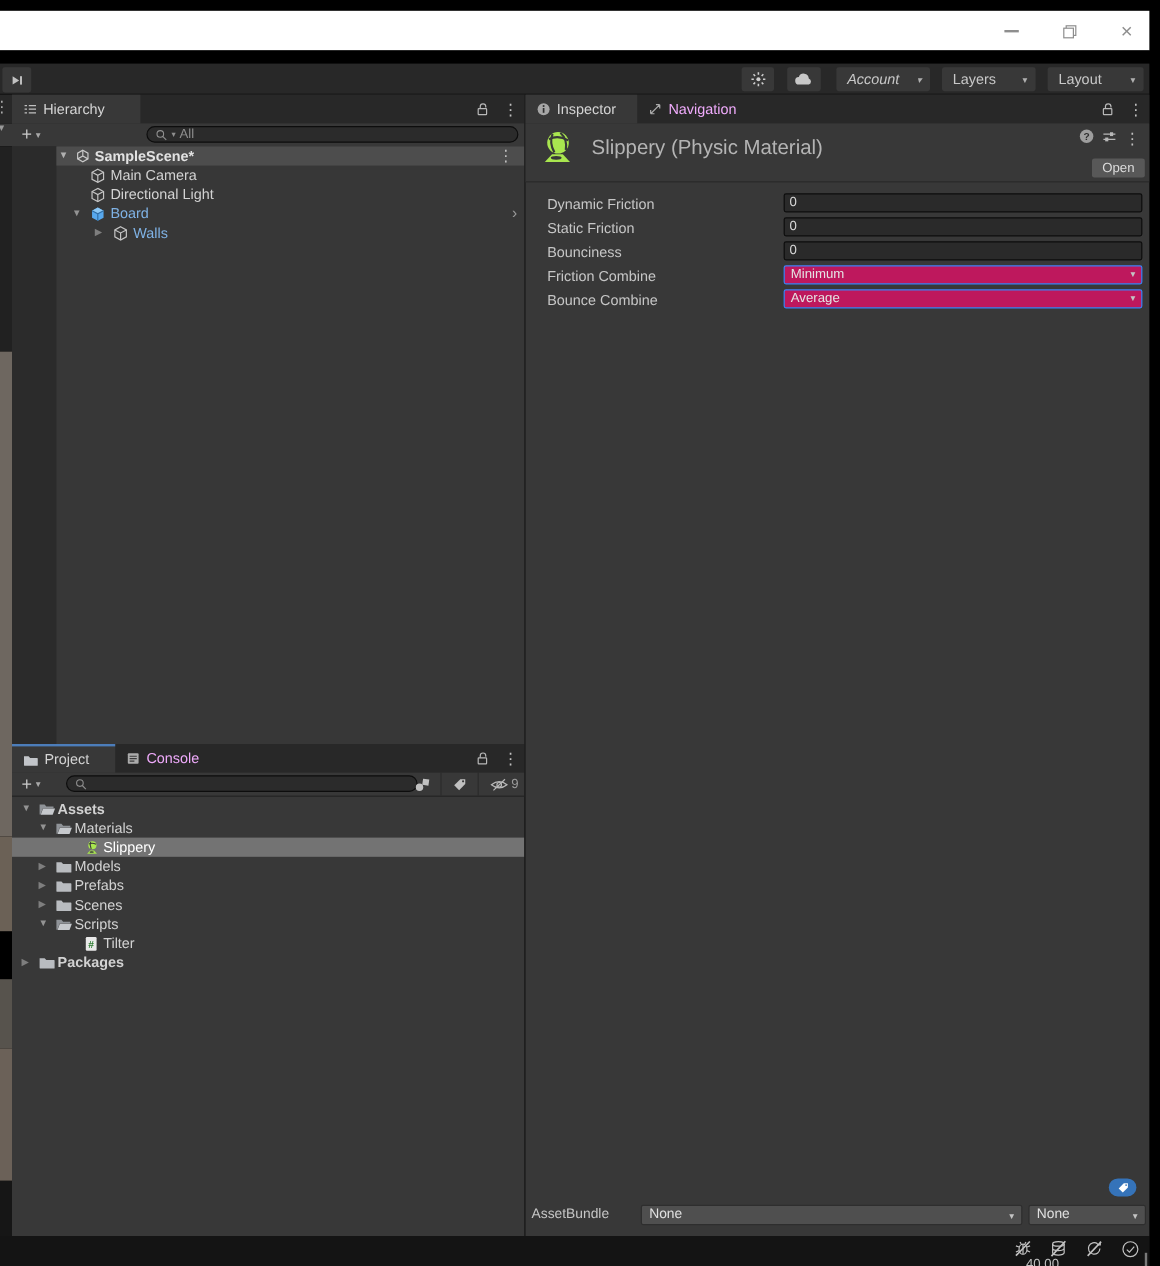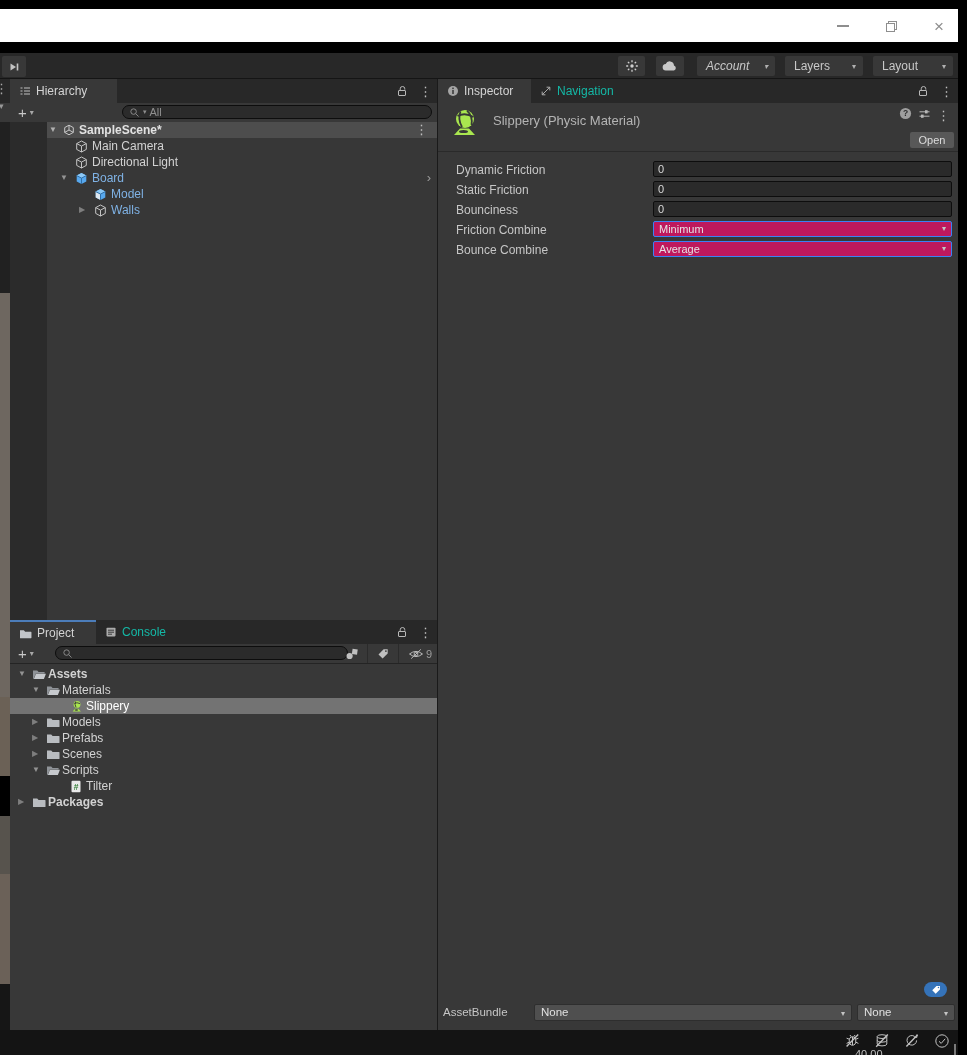--- a/index.html
+++ b/index.html
@@ -28,21 +28,21 @@
   .tbtn { position:absolute; top:3px; height:20px; background:#383838; border-radius:2px;
           display:flex; align-items:center; color:#C8C8C8; font-size:12px; }
   .tbtn.icononly { justify-content:center; }
   .tbtn .dlabel { padding-left:9px; }
   .tbtn .caret { margin-left:auto; padding-right:7px; font-size:8px; color:#B0B0B0; }
 
   
   .panel { position:absolute; background:#383838; }
   .tabbar { position:absolute; left:0; top:0; right:0; height:24px; background:#282828; }
   .tab { position:absolute; top:0; height:24px; display:flex; align-items:center; gap:5px; padding:0 9px;
-         color:#14b8a6; font-size:12px; }
+         color:#f0abfc; font-size:12px; }
   .tab.active { background:#383838; color:#D4D4D4; }
   .tab.accent-top { border-top:2px solid #4C7DBA; }
   .tabbar-right { position:absolute; right:0; top:0; height:24px; display:flex; align-items:center; }
   .kebab { color:#C0C0C0; font-size:13px; line-height:1; padding:0 5px; }
   .lockwrap { padding:0 6px; display:flex; align-items:center; }
 
   
   .sliver { position:absolute; left:0; top:79px; width:10px; height:951px; overflow:hidden; }
   .sliver .band { position:absolute; left:0; width:10px; }
   .sliver .pcaret { position:absolute; left:-1px; top:22px; font-size:9px; color:#999; }
@@ -79,21 +79,21 @@
   .ptoolbar { position:absolute; left:0; top:24px; right:0; height:20px; background:#383838; border-bottom:1px solid #242424; }
   .ptool-icons { position:absolute; right:0; top:0; height:19px; display:flex; align-items:center; }
   .ptool-sep { width:1px; height:19px; background:#2B2B2B; margin:0 4px; }
   .hidden-count { font-size:11px; color:#9C9C9C; margin-left:1px; }
   .ptree { position:absolute; left:0; top:46px; right:0; bottom:0; }
 
   
   .inspector { left:437px; top:79px; width:521px; height:951px; border-left:1px solid #1A1A1A; }
   .iheader { position:absolute; left:0; top:24px; right:0; height:49px; background:#383838; border-bottom:1px solid #2A2A2A; }
   .ihead-icon { position:absolute; left:9px; top:4px; }
-  .ihead-title { position:absolute; left:55px; top:10px; font-size:13px; color:#B4B4B4; }
+  .ihead-title { position:absolute; left:55px; top:10px; font-size:17px; color:#B4B4B4; }
   .ihead-icons { position:absolute; right:8px; top:4px; display:flex; align-items:center; gap:6px; }
   .openbtn { position:absolute; right:4px; top:29px; width:44px; height:16px; background:#585858; border-radius:2px;
              color:#DCDCDC; font-size:11px; text-align:center; line-height:16px; }
   .fields { position:absolute; left:0; top:81px; right:0; }
   .frow { position:relative; height:20px; }
   .frow .flabel { position:absolute; left:18px; line-height:20px; color:#C6C6C6; font-size:12px; }
   .frow .fctrl { position:absolute; left:215px; right:6px; top:1px; height:16px; border-radius:2px; font-size:11px; }
   .fctrl.tinput { background:#2A2A2A; border:1px solid #0D0D0D; color:#D8D8D8; line-height:14px; padding-left:4px; }
   .fctrl.dropdown { background:#be185d; border:1px solid #3b82f6; color:#E4E4E4; line-height:14px; padding-left:5px; }
   .fctrl.dropdown .ddcaret { position:absolute; right:5px; top:0; font-size:8px; color:#C4C4C4; line-height:14px; }
@@ -253,29 +253,20 @@
               <span class="fold" style="left: 13px;">▼</span>
               <span class="ricon" style="left: 28px;"><svg width="13" height="13" viewBox="0 0 13 13">
                   <path d="M6.5 1 L11.3 3.6 V9.4 L6.5 12 L1.7 9.4 V3.6 Z" fill="#57A8EE"></path>
                   <path d="M1.7 3.6 L6.5 6.1 L11.3 3.6 L6.5 1 Z" fill="#8CC8F6"></path>
                   <path d="M6.5 6.1 V12 M1.7 3.6 L6.5 6.1 L11.3 3.6" stroke="#2F6FA8" fill="none"></path>
                 </svg></span>
               <span class="lbl prefab" style="left: 45px;">Board</span>
               <span class="chev">›</span>
             </div>
             <div class="trow">
-              <span class="ricon" style="left: 47px;"><svg width="13" height="13" viewBox="0 0 13 13">
-                  <path d="M6.5 1 L11.3 3.6 V9.4 L6.5 12 L1.7 9.4 V3.6 Z" fill="#57A8EE"></path>
-                  <path d="M1.7 3.6 L6.5 6.1 V12 L1.7 9.4 Z" fill="#DDE7F0"></path>
-                  <path d="M1.7 3.6 L6.5 6.1 L11.3 3.6 L6.5 1 Z" fill="#8CC8F6"></path>
-                  <path d="M6.5 6.1 V12 M1.7 3.6 L6.5 6.1 L11.3 3.6" stroke="#2F6FA8" fill="none"></path>
-                </svg></span>
-              <span class="lbl prefab" style="left: 64px;">Model</span>
-            </div>
-            <div class="trow">
               <span class="fold closed" style="left: 32px;">▶</span>
               <span class="ricon" style="left: 47px;"><svg width="13" height="13" viewBox="0 0 13 13" fill="none" stroke="#C4C4C4">
                   <path d="M6.5 1 L11.3 3.6 V9.4 L6.5 12 L1.7 9.4 V3.6 Z"></path>
                   <path d="M1.7 3.6 L6.5 6.1 L11.3 3.6 M6.5 6.1 V12"></path>
                 </svg></span>
               <span class="lbl prefab" style="left: 64px;">Walls</span>
             </div>
           </div>
       </div>
     </div>

